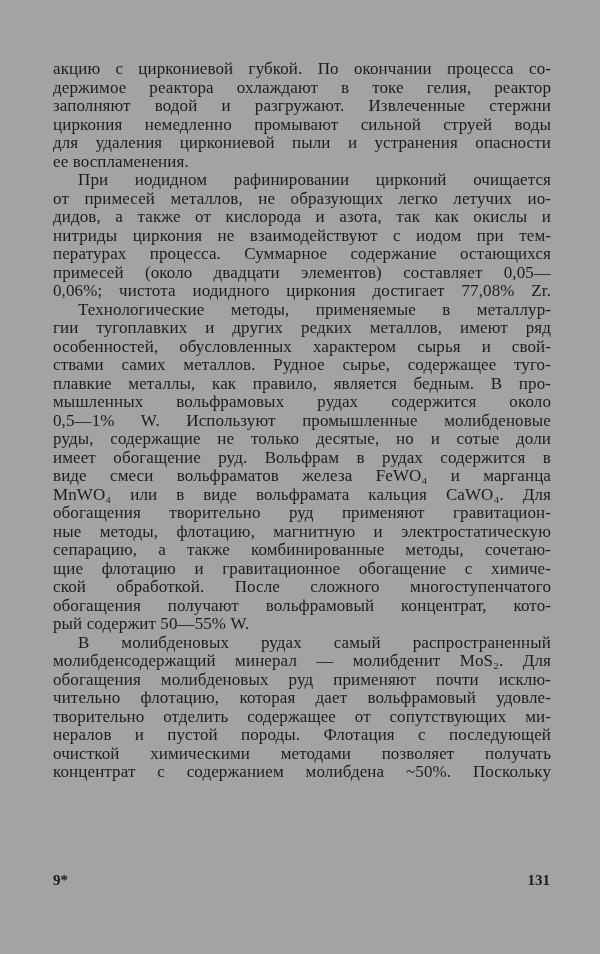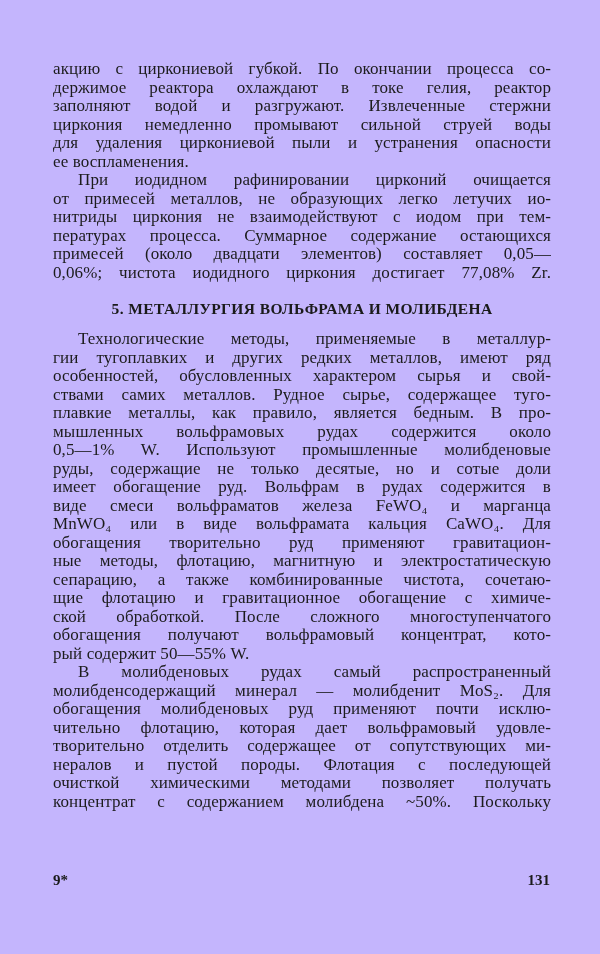--- a/index.html
+++ b/index.html
@@ -9,21 +9,21 @@
   body {
     width: 600px;
     height: 954px;
     background: #e9e9e7;
     font-family: "Liberation Serif", "DejaVu Serif", serif;
   }
   .page {
     position: relative;
     width: 600px;
     height: 954px;
-    background: #c4b5fd;
+    background: #a3a3a3;
     overflow: hidden;
   }
   .content {
     position: absolute;
     top: 60px;
     left: 53px;
     width: 498px;
     color: #1c1c1c;
     font-size: 17px;
     line-height: 18.5px;
@@ -77,43 +77,43 @@
           <div class="line">акцию с циркониевой губкой. По окончании процесса со-</div>
           <div class="line">держимое реактора охлаждают в токе гелия, реактор</div>
           <div class="line">заполняют водой и разгружают. Извлеченные стержни</div>
           <div class="line">циркония немедленно промывают сильной струей воды</div>
           <div class="line">для удаления циркониевой пыли и устранения опасности</div>
           <div class="line para-end">ее воспламенения.</div>
         </div>
         <div class="paragraph">
           <div class="line indent">При иодидном рафинировании цирконий очищается</div>
           <div class="line">от примесей металлов, не образующих легко летучих ио-</div>
+          <div class="line">дидов, а также от кислорода и азота, так как окислы и</div>
           <div class="line">нитриды циркония не взаимодействуют с иодом при тем-</div>
           <div class="line">пературах процесса. Суммарное содержание остающихся</div>
           <div class="line">примесей (около двадцати элементов) составляет 0,05—</div>
           <div class="line">0,06%; чистота иодидного циркония достигает 77,08% Zr.</div>
         </div>
       </div>
-    <h2 class="heading">5. МЕТАЛЛУРГИЯ ВОЛЬФРАМА И МОЛИБДЕНА</h2>
     <div id="group-after">
         <div class="paragraph">
           <div class="line indent">Технологические методы, применяемые в металлур-</div>
           <div class="line">гии тугоплавких и других редких металлов, имеют ряд</div>
           <div class="line">особенностей, обусловленных характером сырья и свой-</div>
           <div class="line">ствами самих металлов. Рудное сырье, содержащее туго-</div>
           <div class="line">плавкие металлы, как правило, является бедным. В про-</div>
           <div class="line">мышленных вольфрамовых рудах содержится около</div>
           <div class="line">0,5—1% W. Используют промышленные молибденовые</div>
           <div class="line">руды, содержащие не только десятые, но и сотые доли</div>
           <div class="line">имеет обогащение руд. Вольфрам в рудах содержится в</div>
           <div class="line">виде смеси вольфраматов железа FeWO₄ и марганца</div>
           <div class="line">MnWO₄ или в виде вольфрамата кальция CaWO₄. Для</div>
           <div class="line">обогащения творительно руд применяют гравитацион-</div>
           <div class="line">ные методы, флотацию, магнитную и электростатическую</div>
-          <div class="line">сепарацию, а также комбинированные чистота, сочетаю-</div>
+          <div class="line">сепарацию, а также комбинированные методы, сочетаю-</div>
           <div class="line">щие флотацию и гравитационное обогащение с химиче-</div>
           <div class="line">ской обработкой. После сложного многоступенчатого</div>
           <div class="line">обогащения получают вольфрамовый концентрат, кото-</div>
           <div class="line para-end">рый содержит 50—55% W.</div>
         </div>
         <div class="paragraph">
           <div class="line indent">В молибденовых рудах самый распространенный</div>
           <div class="line">молибденсодержащий минерал — молибденит MoS₂. Для</div>
           <div class="line">обогащения молибденовых руд применяют почти исклю-</div>
           <div class="line">чительно флотацию, которая дает вольфрамовый удовле-</div>

